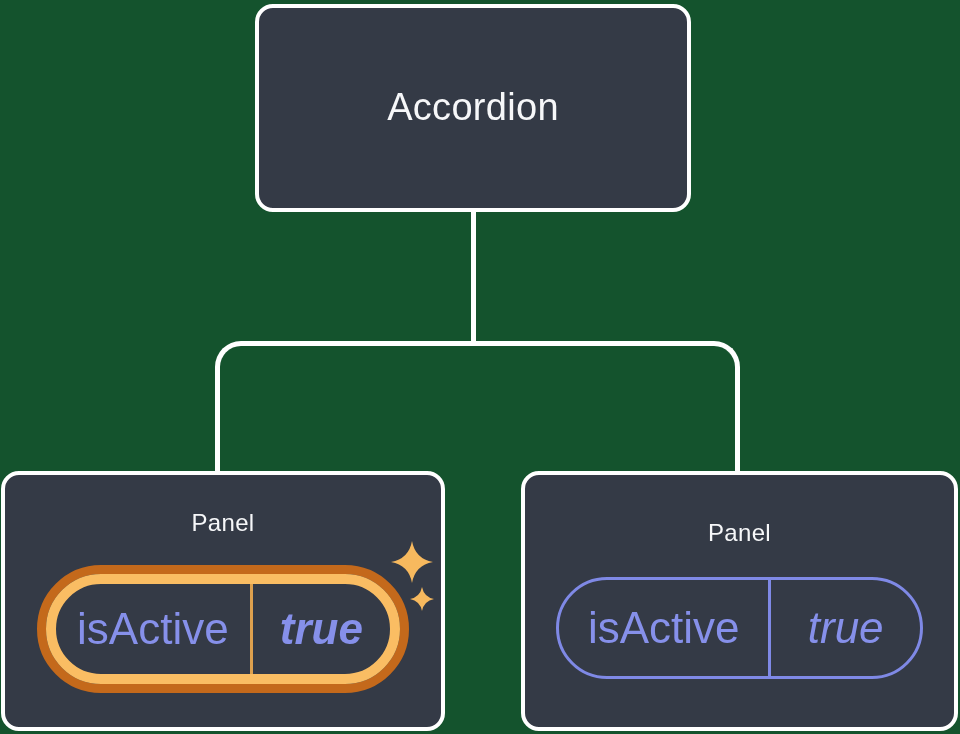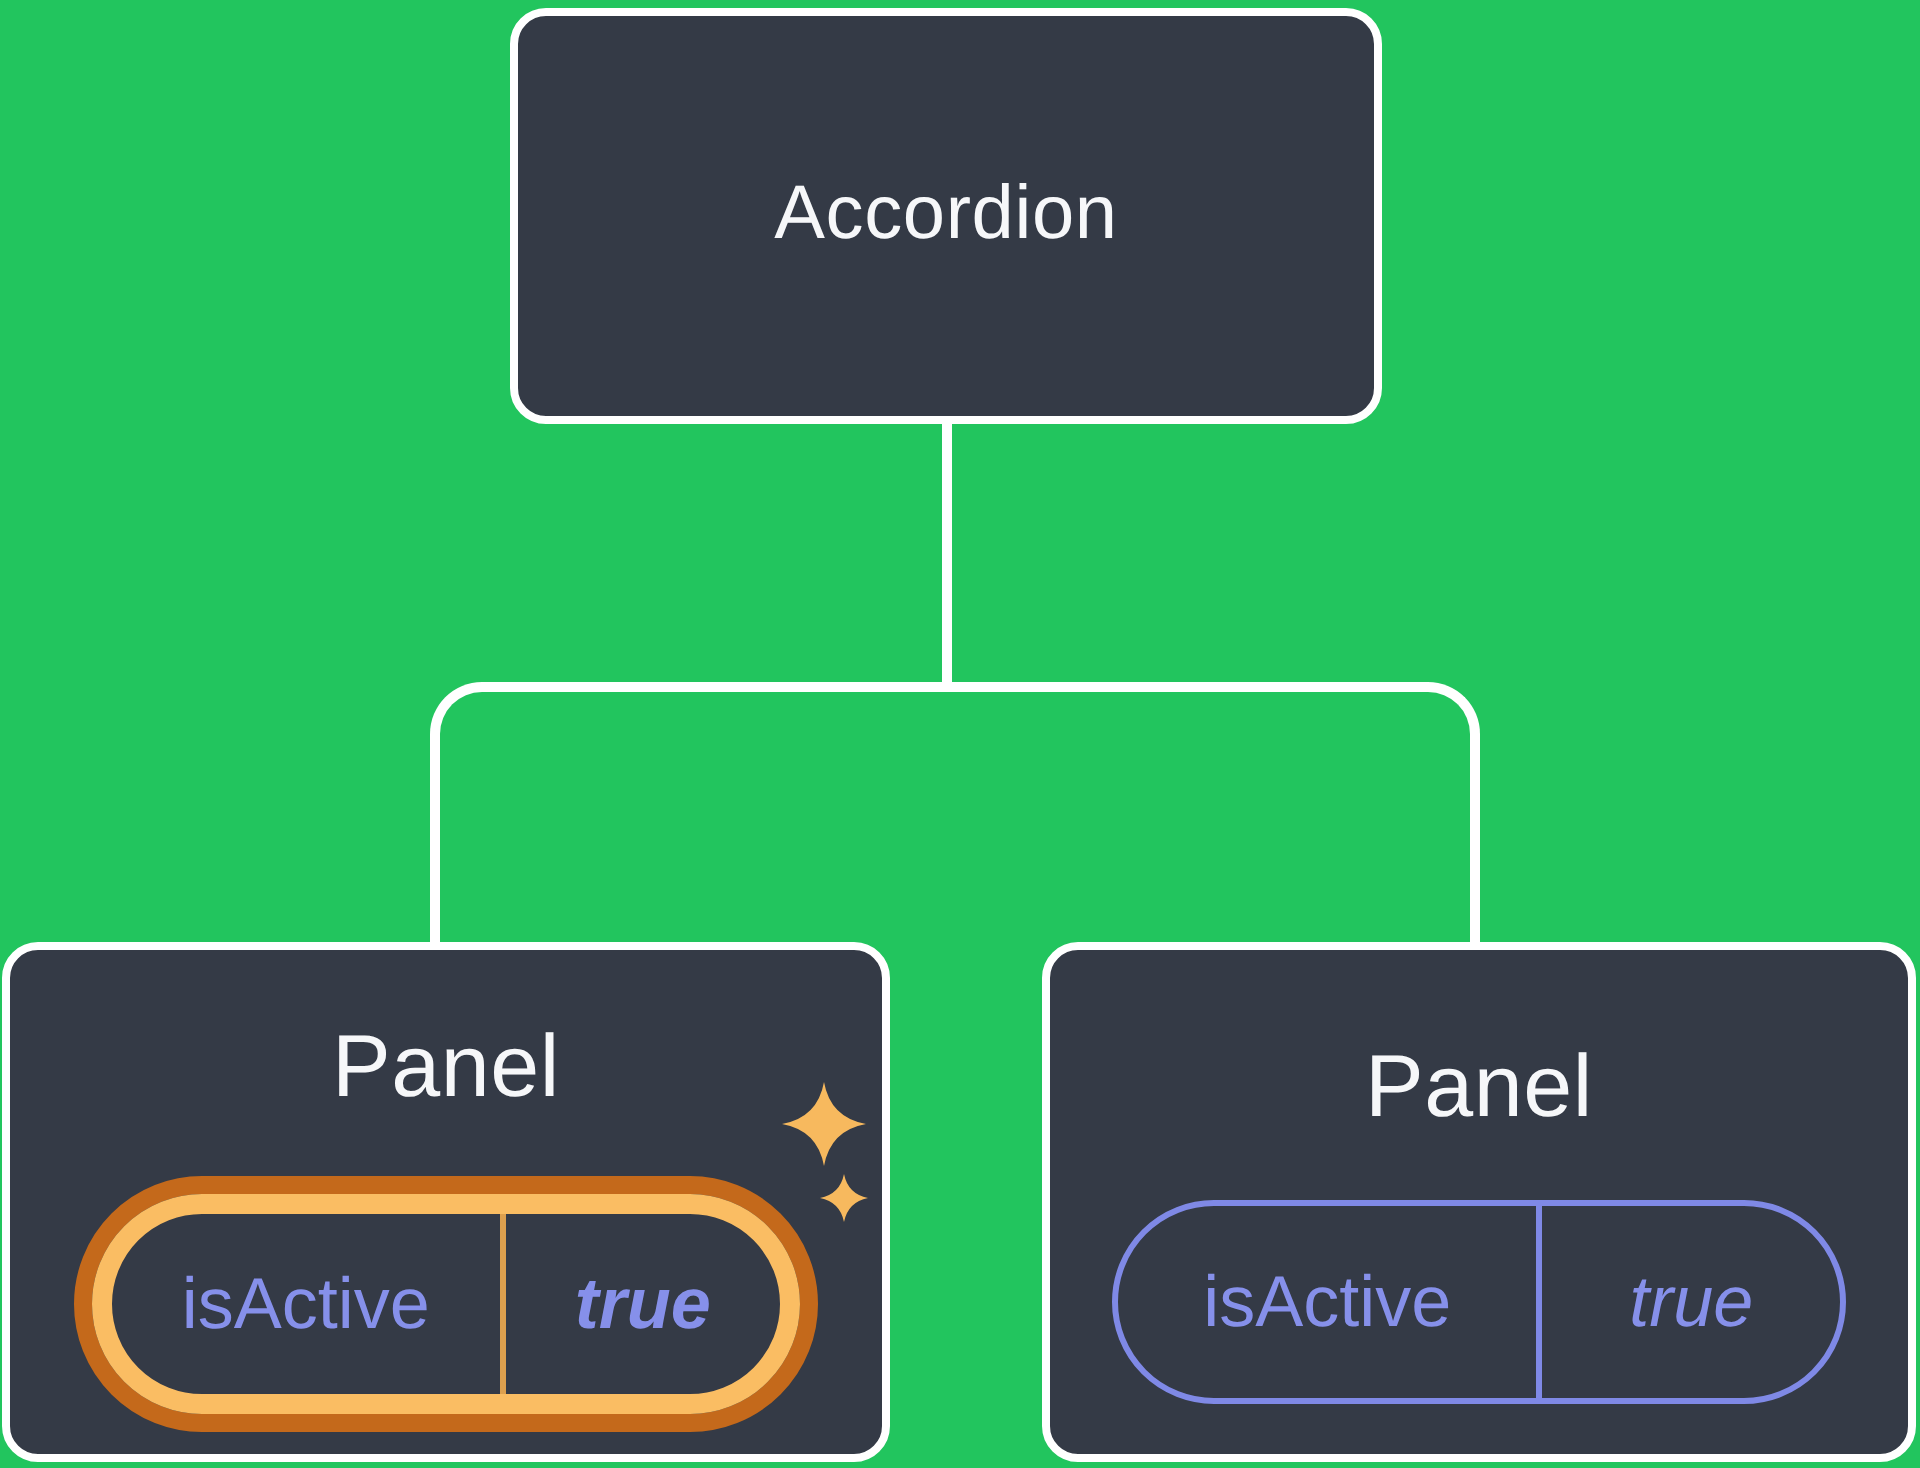--- a/index.html
+++ b/index.html
@@ -5,21 +5,21 @@
   * { box-sizing: border-box; margin: 0; padding: 0; }
   html, body { margin: 0; padding: 0; }
   body {
     font-family: "Liberation Sans", sans-serif;
     background: #4D6570;
   }
   .canvas {
     position: relative;
     width: 960px;
     height: 734px;
-    background: #22c55e;
+    background: #14532d;
     overflow: hidden;
   }
   
   .stem {
     position: absolute;
     left: 471px; top: 210px;
     width: 5px; height: 134px;
     background: #FFFFFF;
   }
   .branch {
@@ -55,21 +55,21 @@
     width: 437px; height: 260px;
     padding-top: 44px;
   }
   .node-title {
     color: #F6F7F9;
     font-size: 38px;
     font-weight: 500;
     line-height: 1.15;
     letter-spacing: 0.3px;
   }
-  .panel-title { font-size: 44px; }
+  .panel-title { font-size: 24px; }
 
   
   .pill-active-outer {
     margin-top: 28px;
     width: 372px; height: 128px;
     border: 9px solid #C4691B;
     border-radius: 999px;
   }
   .pill-active-inner {
     width: 100%; height: 100%;
@@ -87,21 +87,21 @@
     border-radius: 999px;
     display: flex;
     align-items: stretch;
     overflow: hidden;
   }
   .pill-cell {
     display: flex;
     align-items: center;
     justify-content: center;
     color: #8690EA;
-    font-size: 36px;
+    font-size: 44px;
   }
   .cell-name  { flex: 0 0 58%; }
   .cell-value { flex: 1 1 auto; font-style: italic; }
   .value-bold { font-weight: 700; }
   .divider-orange { width: 3px; background: #DDA04E; }
   .divider-purple { width: 3px; background: #7F89E6; }
 
   
   .sparkles {
     position: absolute;

